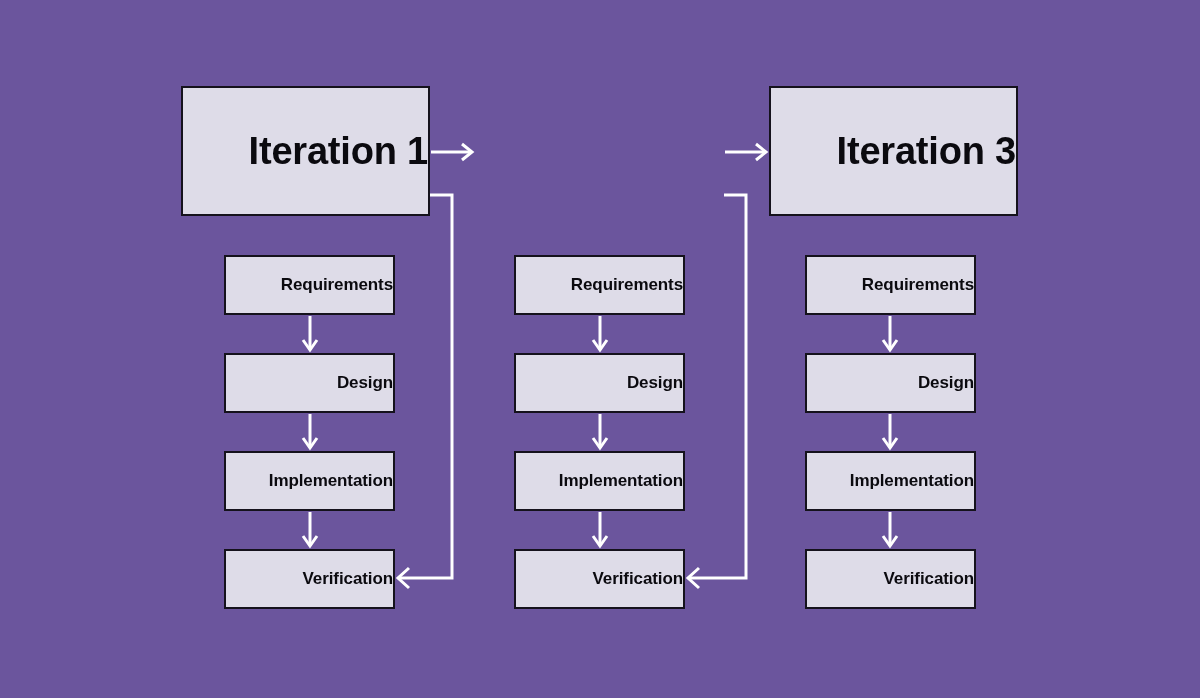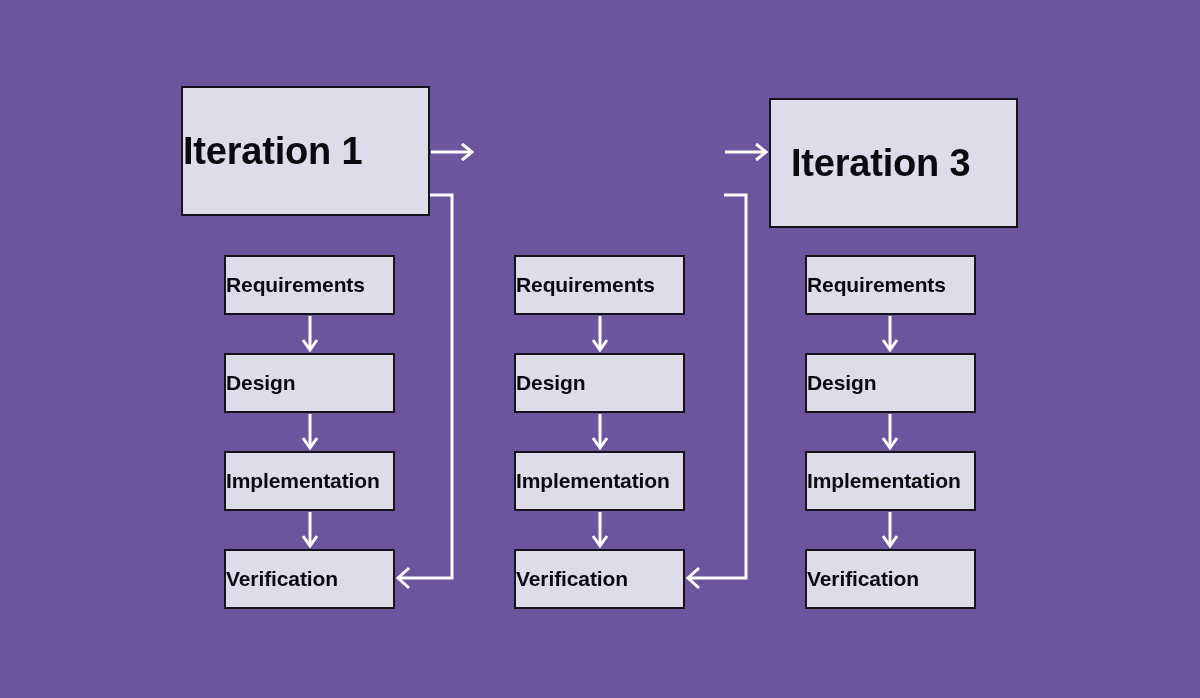--- a/index.html
+++ b/index.html
@@ -26,46 +26,46 @@
     height: 698px;
     pointer-events: none;
   }
   .box {
     position: absolute;
     box-sizing: border-box;
     background: #DEDCE8;
     border: 2px solid #15121C;
     display: flex;
     align-items: center;
-    justify-content: flex-start;
+    justify-content: flex-end;
     color: #0B0A0F;
     text-align: center;
   }
   .iter-box {
     font-size: 38px;
     font-weight: 700;
     letter-spacing: -0.2px;
   }
   .stage-box {
-    font-size: 21px;
+    font-size: 17px;
     font-weight: 700;
     letter-spacing: -0.1px;
   }
 </style>
 </head>
 <body>
 
 <div id="canvas">
 
   <div class="box iter-box" style="left:181px; top:86px; width:249px; height:130px;">
     <span>Iteration 1</span>
   </div>
 
 
-  <div class="box iter-box" style="left:769px; top:98px; width:249px; height:130px;padding-left:20px;">
+  <div class="box iter-box" style="left:769px; top:86px; width:249px; height:130px;padding-left:20px;">
     <span>Iteration 3</span>
   </div>
 
   <div class="box stage-box" style="left:224px; top:255px; width:171px; height:60px;">
     <span>Requirements</span>
   </div>
   <div class="box stage-box" style="left:224px; top:353px; width:171px; height:60px;">
     <span>Design</span>
   </div>
   <div class="box stage-box" style="left:224px; top:451px; width:171px; height:60px;">

